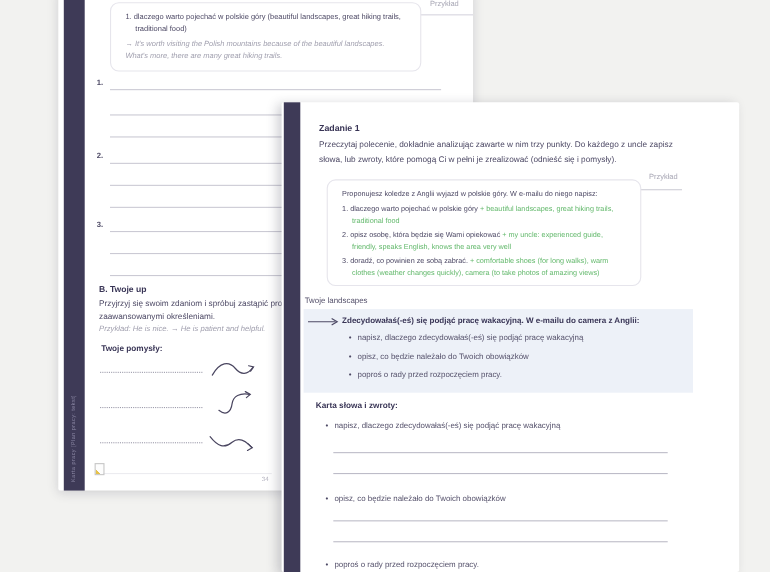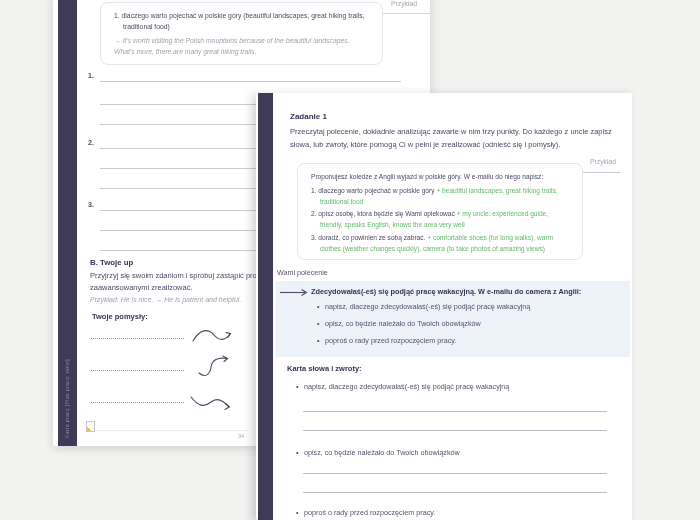--- a/index.html
+++ b/index.html
@@ -1,21 +1,21 @@
 <!DOCTYPE html>
 <html><head>
 <meta charset="utf-8">
 <style>
   html,body{margin:0;padding:0;background:#f2f2f0;}
   #screen{position:relative;width:700px;height:520px;background:#f2f2f0;overflow:hidden;
           font-family:"Liberation Sans",sans-serif;color:#4d4965;}
   .page{position:absolute;background:#ffffff;box-shadow:0 2px 10px rgba(50,50,70,.18);border-radius:2px;}
   .page-left{left:53px;top:-10px;width:377px;height:456px;z-index:1;}
   .page-right{left:256px;top:93px;width:376px;height:427px;z-index:2;
-              box-shadow:-4px 2px 10px rgba(50,50,70,.22);}
+              box-shadow:-4px 2px 10px rgba(50,50,70,.22);padding-left:40px;}
   .spine{position:absolute;top:0;height:100%;background:#3e3a57;}
   .spine-l{left:5px;width:19px;}
   .spine-r{left:2px;width:15px;}
   .spine-label{position:absolute;bottom:8px;left:6px;writing-mode:vertical-rl;transform:rotate(180deg);
                font-size:5px;letter-spacing:.4px;color:#8d89a6;white-space:nowrap;}
   .abs{position:absolute;}
   .h-bold{font-weight:bold;color:#383455;}
   .gray{color:#a09fae;}
   .grn{color:#64b96d;}
   .italic{font-style:italic;}
@@ -68,21 +68,21 @@
     <div class="aline" style="left:47px;top:134px;width:301px;"></div>
     <div class="aline" style="left:47px;top:158px;width:301px;"></div>
     <div class="aline" style="left:47px;top:178px;width:301px;"></div>
     <div class="aline" style="left:47px;top:198px;width:301px;"></div>
     <div class="aline" style="left:47px;top:220px;width:301px;"></div>
     <div class="aline" style="left:47px;top:240px;width:301px;"></div>
     <div class="aline" style="left:47px;top:260px;width:301px;"></div>
 
     <div class="abs h-bold small nowrap" style="left:37px;top:267px;font-size:7.8px;">B. Twoje up</div>
     <div class="abs small nowrap" style="left:37px;top:280px;">Przyjrzyj się swoim zdaniom i spróbuj zastąpić proste</div>
-    <div class="abs small nowrap" style="left:37px;top:292px;">zaawansowanymi zrealizować.</div>
+    <div class="abs small nowrap" style="left:37px;top:292px;">zaawansowanymi określeniami.</div>
     <div class="abs gray italic nowrap" style="left:37px;top:306px;font-size:7px;">Przykład: He is nice. → He is patient and helpful.</div>
     <div class="abs h-bold nowrap" style="left:39px;top:322px;font-size:7.5px;">Twoje pomysły:</div>
 
     <div class="dotline" style="left:38px;top:348px;width:93px;"></div>
     <div class="dotline" style="left:38px;top:380px;width:93px;"></div>
     <div class="dotline" style="left:38px;top:412px;width:93px;"></div>
 
     <div class="abs" style="left:138px;top:336px;">
       <svg width="42" height="22" viewBox="0 0 42 22">
         <path d="M2,15 C9,3 17,2 23,9 C28,15 34,15 39,8" stroke="#4a4660" stroke-width="1.1" fill="none" stroke-linecap="round"></path>
@@ -134,21 +134,21 @@
         <span>opisz osobę, która będzie się Wami opiekować </span>
         <span class="grn">+ my uncle: experienced guide, friendly, speaks English, knows the area very well</span>
       </div>
       <div class="tiny exitem">
         <span>3.</span>
         <span>doradź, co powinien ze sobą zabrać. </span>
         <span class="grn">+ comfortable shoes (for long walks), warm clothes (weather changes quickly), camera (to take photos of amazing views)</span>
       </div>
     </div>
 
-    <div class="abs nowrap" style="left:21px;top:175px;font-size:7.2px;color:#55516b;">Wami polecenie</div>
+    <div class="abs nowrap" style="left:21px;top:175px;font-size:7.2px;color:#55516b;">Twoje landscapes</div>
 
     <div class="bluebox" style="left:20px;top:188px;width:354px;height:76px;">
       <div class="abs" style="left:4px;top:7px;">
         <svg width="30" height="9" viewBox="0 0 30 9">
           <path d="M0,4.5 H25" stroke="#4d4965" stroke-width="1.1" fill="none"></path>
           <path d="M21.5,1.5 L26.5,4.5 L21.5,7.5" stroke="#4d4965" stroke-width="1.1" fill="none"></path>
         </svg>
       </div>
       <div class="abs h-bold nowrap" style="left:35px;top:6px;font-size:7.3px;">Zdecydowałaś(-eś) się podjąć pracę wakacyjną. W e-mailu do camera z Anglii:</div>
       <div class="brow nowrap" style="left:49px;top:21px;">napisz, dlaczego zdecydowałaś(-eś) się podjąć pracę wakacyjną</div>

